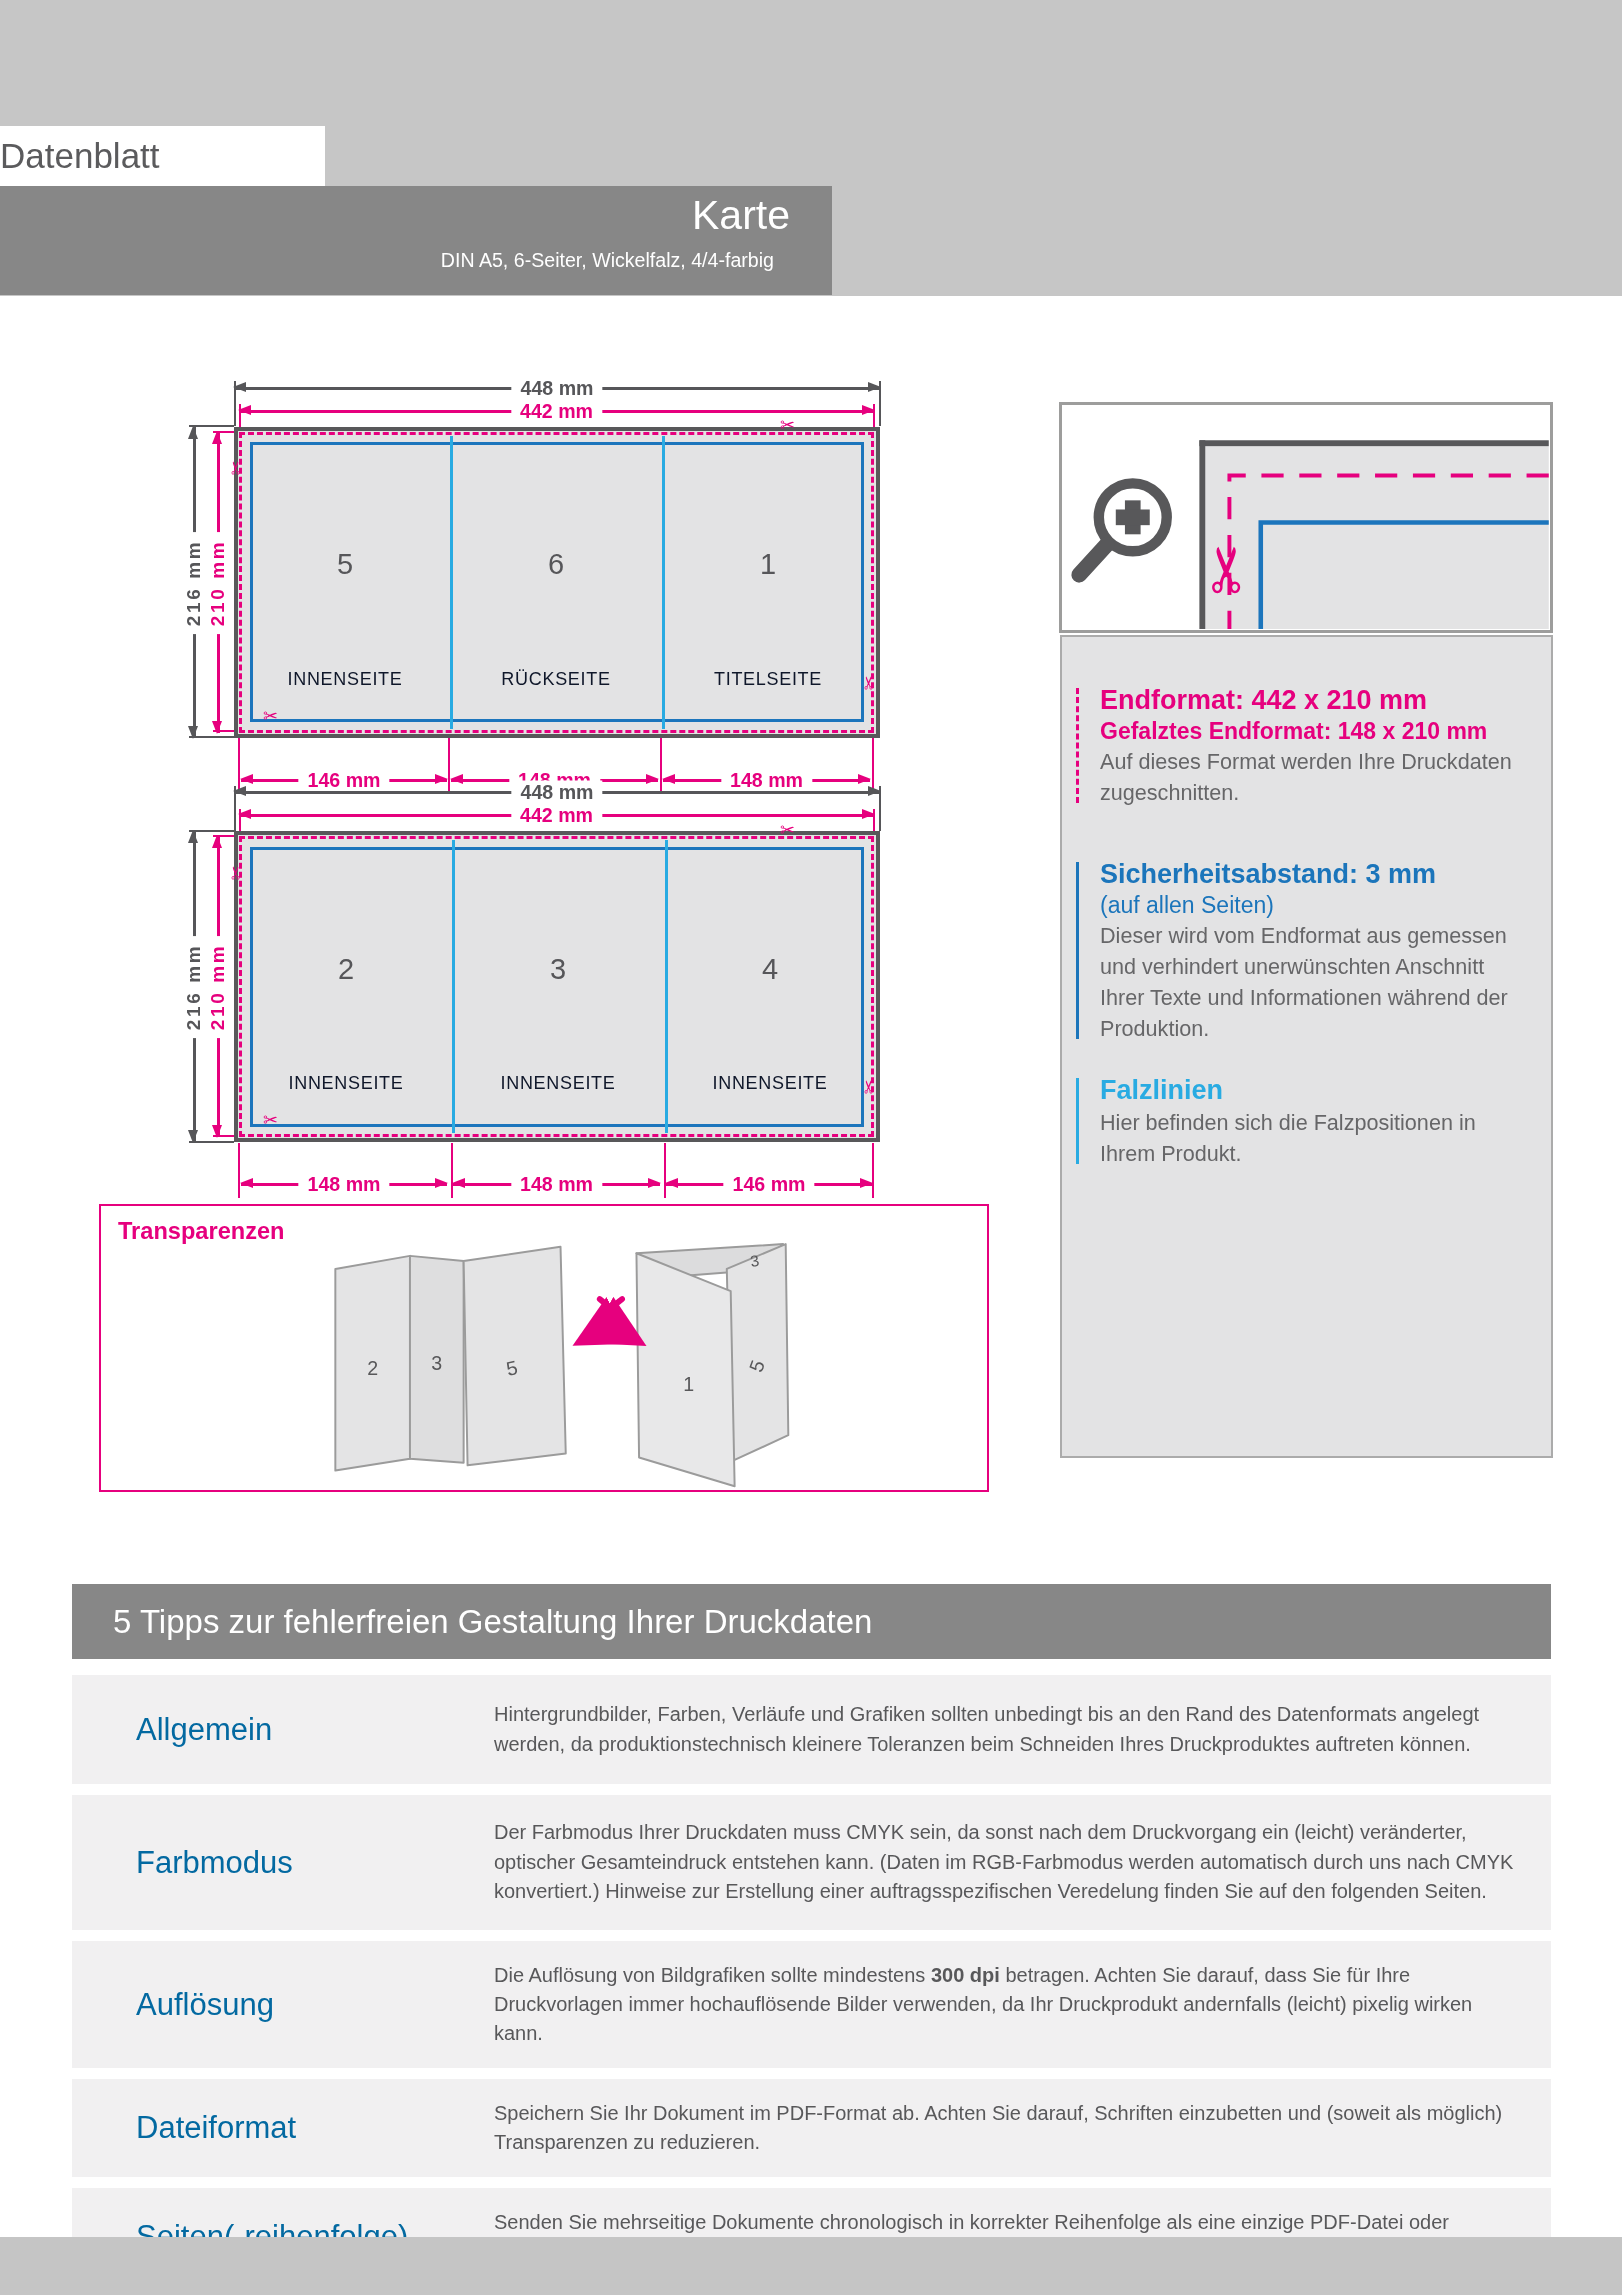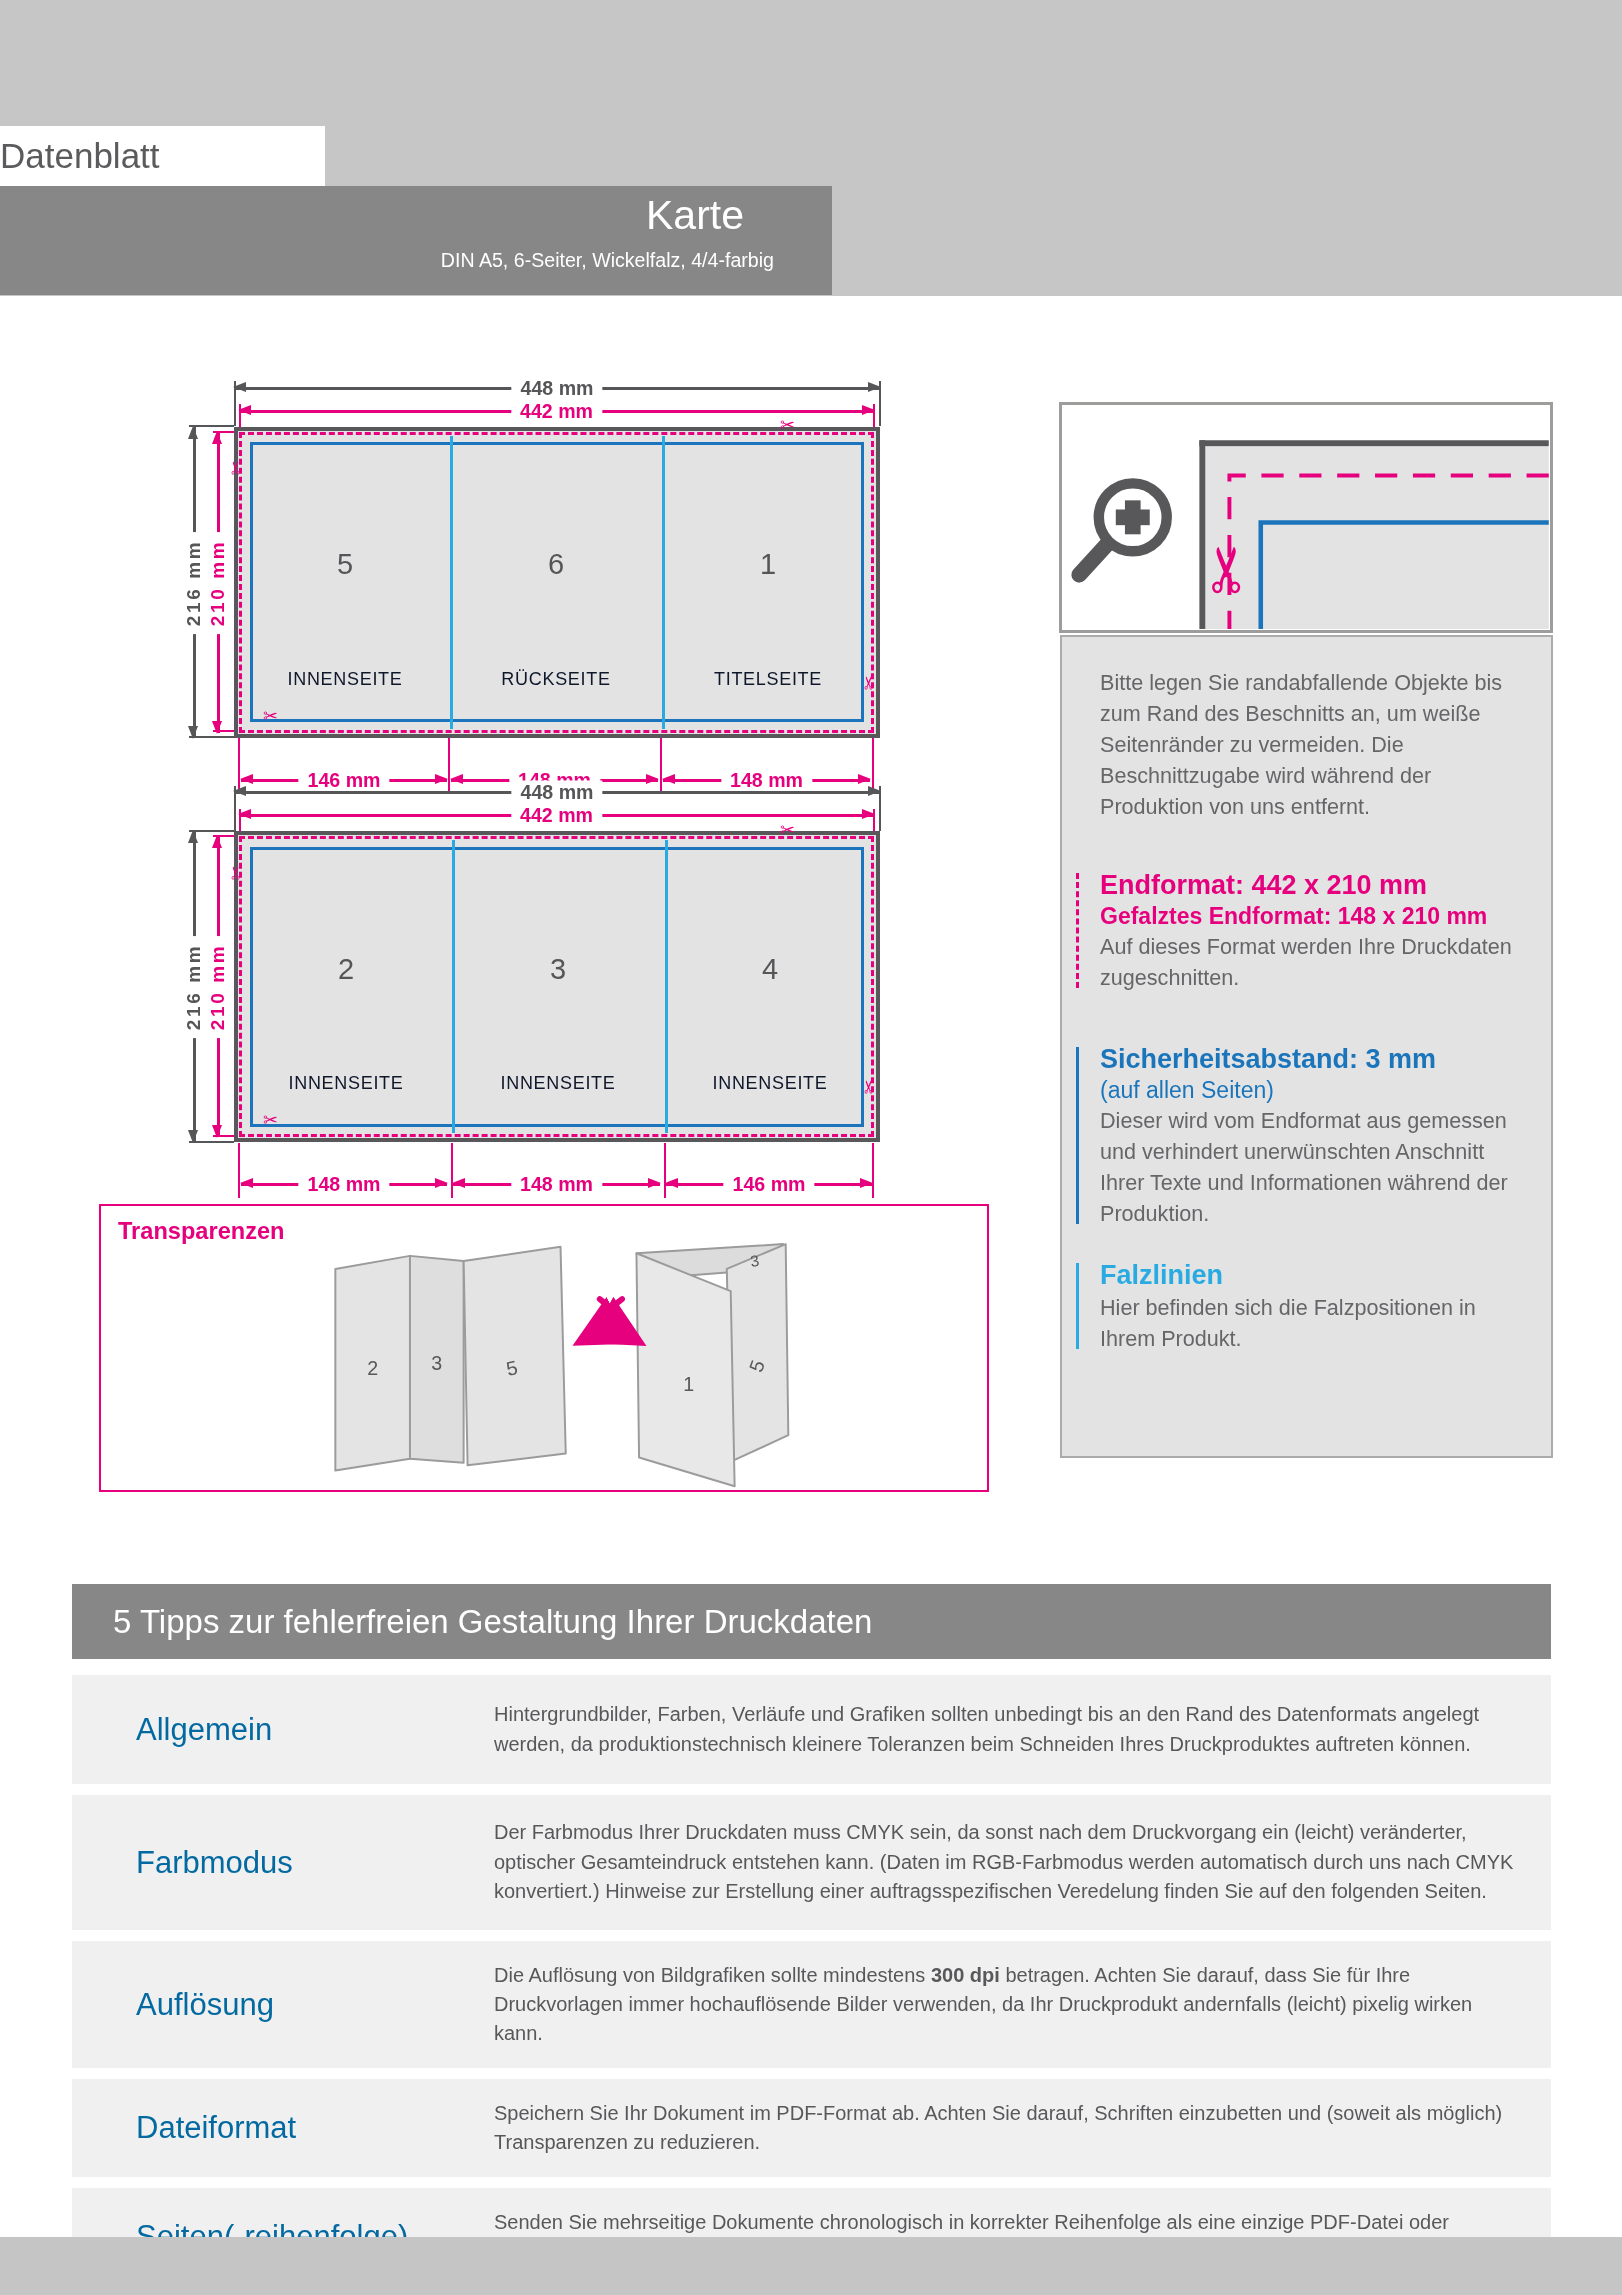--- a/index.html
+++ b/index.html
@@ -5,21 +5,21 @@
   html,body{margin:0;padding:0;background:#fff;}
   #page{position:relative;width:1623px;height:2295px;background:#ffffff;overflow:hidden;
         font-family:"Liberation Sans", sans-serif;color:#58585a;}
   .abs{position:absolute;}
 
   
   .hdr-bg{left:0;top:0;width:1623px;height:296px;background:#c6c6c6;}
   .hdr-docbox{left:0;top:126px;width:325px;height:60px;background:#ffffff;}
   .hdr-docbox span{display:block;line-height:60px;font-size:35px;color:#5b5b5d;}
   .hdr-band{left:0;top:186px;width:832px;height:109px;background:#878787;color:#fff;text-align:right;}
-  .hdr-title{display:block;padding-right:88px;margin-top:7.9px;font-size:41px;line-height:42px;}
+  .hdr-title{display:block;padding-right:42px;margin-top:7.9px;font-size:41px;line-height:42px;}
   .hdr-sub{display:block;padding-right:58px;margin-top:14.4px;font-size:19.6px;line-height:21px;}
 
   
   .dim-h{position:absolute;height:2.6px;background:currentColor;}
   .dim-h::before{content:"";position:absolute;left:-1.3px;top:-4.6px;width:0;height:0;
      border-top:5.9px solid transparent;border-bottom:5.9px solid transparent;border-right:13px solid currentColor;}
   .dim-h::after{content:"";position:absolute;right:-1.3px;top:-4.6px;width:0;height:0;
      border-top:5.9px solid transparent;border-bottom:5.9px solid transparent;border-left:13px solid currentColor;}
   .dim-v{position:absolute;width:2.6px;background:currentColor;}
   .dim-v::before{content:"";position:absolute;top:-1.3px;left:-4.6px;width:0;height:0;
@@ -251,21 +251,20 @@
         <path d="M 745,180 L 304,180 L 304,343" fill="none" stroke="#1c75bc" stroke-width="7"></path>
         <text x="256" y="282" font-size="96" fill="#e6007e" text-anchor="middle" transform="rotate(-90 256 252)">✂</text>
       </g>
     </svg>
   </div>
 
   <div class="abs info-box">
     <div class="info-inner">
 
 
-      <div class="sec sec-b" style="margin-top:30px;">Bitte legen Sie randabfallende Objekte bis zum Rand des Beschnitts an, um weiße Seitenränder zu vermeiden. Die Beschnittzugabe wird während der Produktion von uns entfernt.</div>
 
       <div class="sec" style="margin-top:47px;">
         <span class="aline mag-l"></span>
         <div class="sec-h mag">Endformat: 442 x 210 mm</div>
         <div class="sec-h2 mag">Gefalztes Endformat: 148 x 210 mm</div>
         <div class="sec-b">Auf dieses Format werden Ihre Druckdaten zugeschnitten.</div>
       </div>
 
       <div class="sec" style="margin-top:50px;">
         <span class="aline blu-l"></span>

